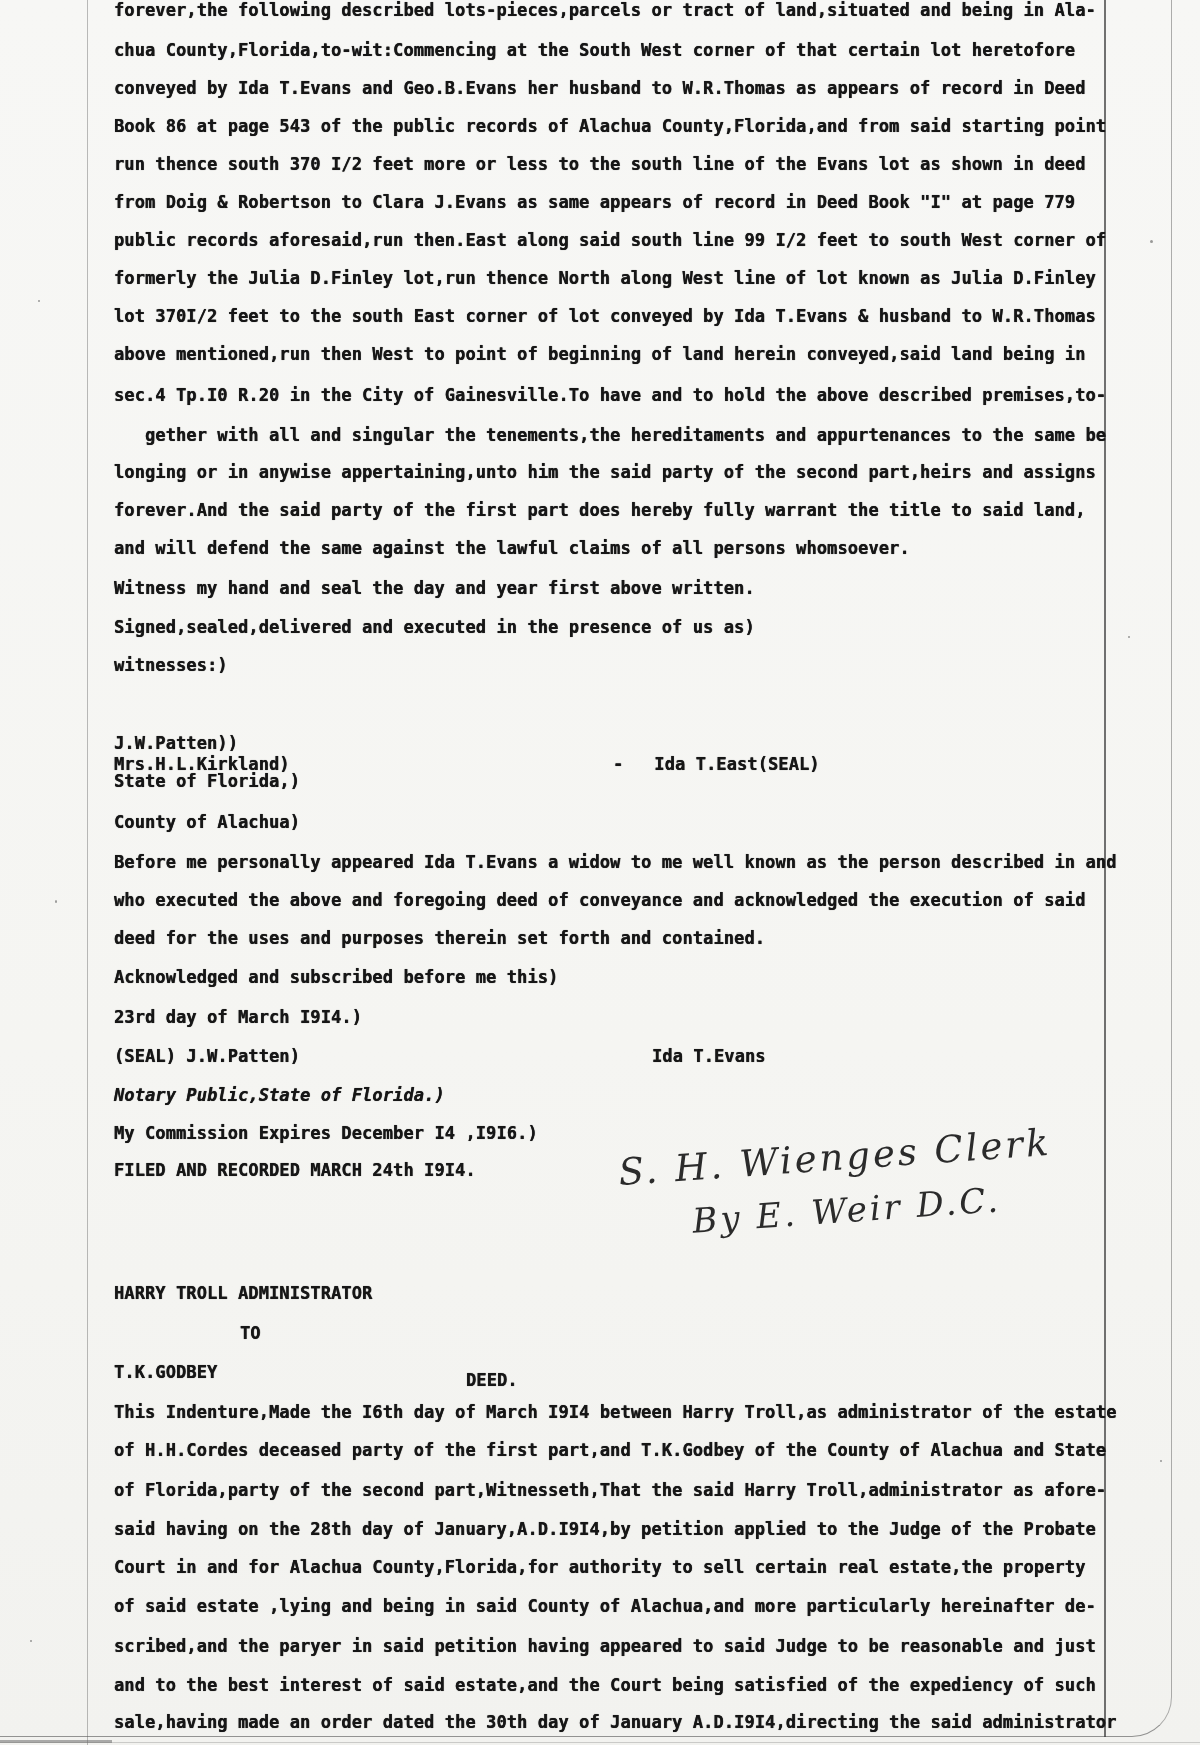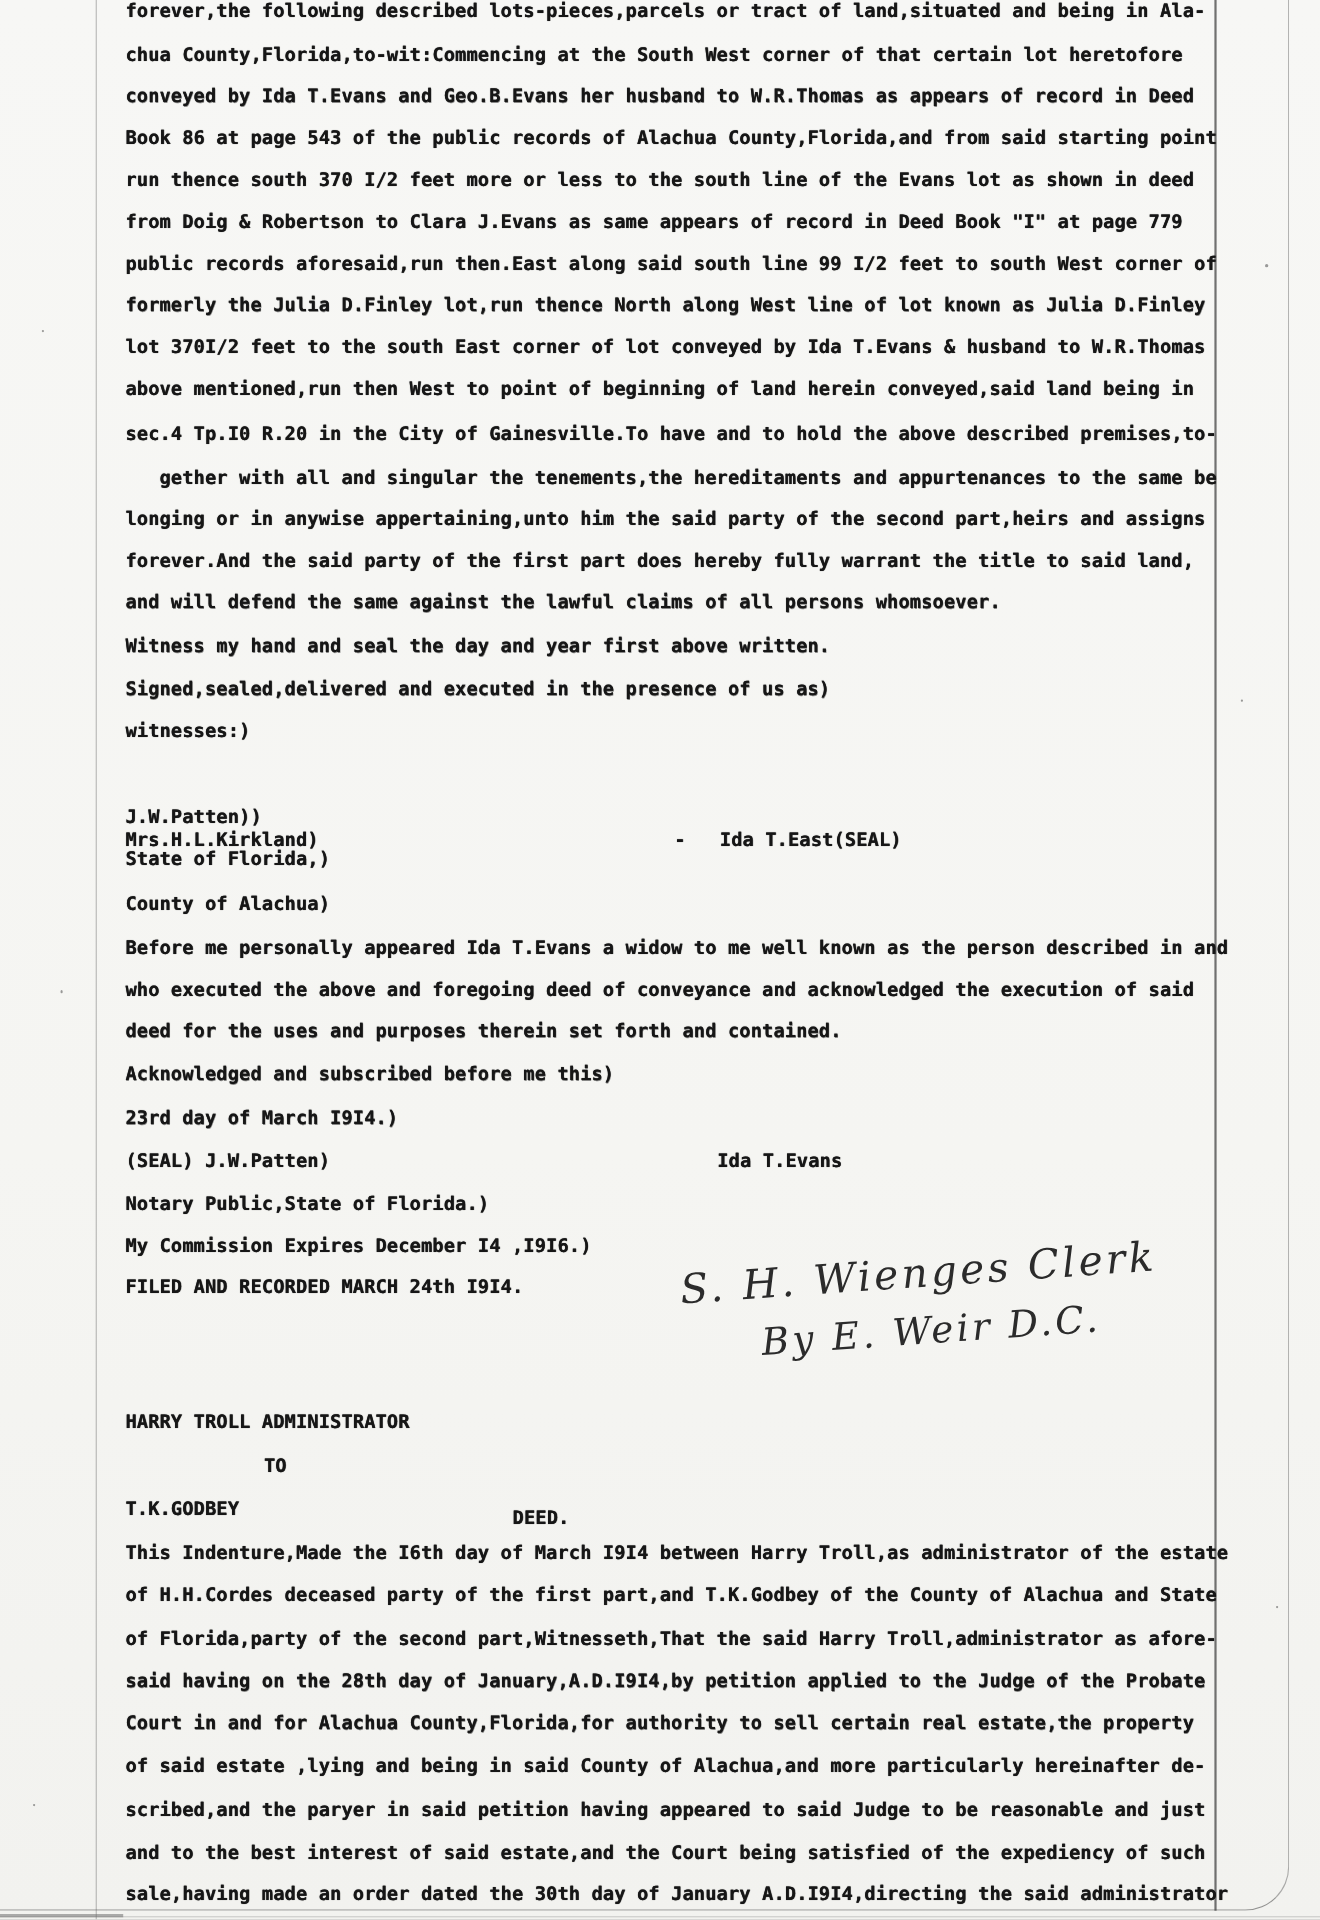--- a/index.html
+++ b/index.html
@@ -94,21 +94,21 @@
       <div class="line" style="left: 114px; top: 722px; margin-top: 32px;"><span>Mrs.H.L.Kirkland)</span><span class="col2" style="left: 499px;">-   Ida T.East(SEAL)</span></div>
       <div class="line" style="left: 114px; top: 733px;"><span>J.W.Patten))</span></div>
       <div class="line" style="left: 114px; top: 771px;"><span>State of Florida,)</span></div>
       <div class="line" style="left: 114px; top: 812px;"><span>County of Alachua)</span></div>
       <div class="line" style="left: 114px; top: 852px;"><span>Before me personally appeared Ida T.Evans a widow to me well known as the person described in and</span></div>
       <div class="line" style="left: 114px; top: 890px;"><span>who executed the above and foregoing deed of conveyance and acknowledged the execution of said</span></div>
       <div class="line" style="left: 114px; top: 928px;"><span>deed for the uses and purposes therein set forth and contained.</span></div>
       <div class="line" style="left: 114px; top: 967px;"><span>Acknowledged and subscribed before me this)</span></div>
       <div class="line" style="left: 114px; top: 1007px;"><span>23rd day of March I9I4.)</span></div>
       <div class="line" style="left: 114px; top: 1046px;"><span>(SEAL) J.W.Patten)</span><span class="col2" style="left: 538px;">Ida T.Evans</span></div>
-      <div class="line" style="left: 114px; top: 1085px;"><span>Notary Public,State of Florida.)</span></div>
+      <div class="line" style="left: 114px; top: 1085px; font-style: italic;"><span>Notary Public,State of Florida.)</span></div>
       <div class="line" style="left: 114px; top: 1123px;"><span>My Commission Expires December I4 ,I9I6.)</span></div>
       <div class="line" style="left: 114px; top: 1160px;"><span>FILED AND RECORDED MARCH 24th I9I4.</span></div>
       <div class="line" style="left: 114px; top: 1283px;"><span>HARRY TROLL ADMINISTRATOR</span></div>
       <div class="line" style="left: 240px; top: 1323px;"><span>TO</span><span class="col2" style="left: 226px; margin-top: 47px;">DEED.</span></div>
       <div class="line" style="left: 114px; top: 1362px;"><span>T.K.GODBEY</span></div>
       <div class="line" style="left: 114px; top: 1402px;"><span>This Indenture,Made the I6th day of March I9I4 between Harry Troll,as administrator of the estate</span></div>
       <div class="line" style="left: 114px; top: 1440px;"><span>of H.H.Cordes deceased party of the first part,and T.K.Godbey of the County of Alachua and State</span></div>
       <div class="line" style="left: 114px; top: 1480px;"><span>of Florida,party of the second part,Witnesseth,That the said Harry Troll,administrator as afore-</span></div>
       <div class="line" style="left: 114px; top: 1519px;"><span>said having on the 28th day of January,A.D.I9I4,by petition applied to the Judge of the Probate</span></div>
       <div class="line" style="left: 114px; top: 1557px;"><span>Court in and for Alachua County,Florida,for authority to sell certain real estate,the property</span></div>

